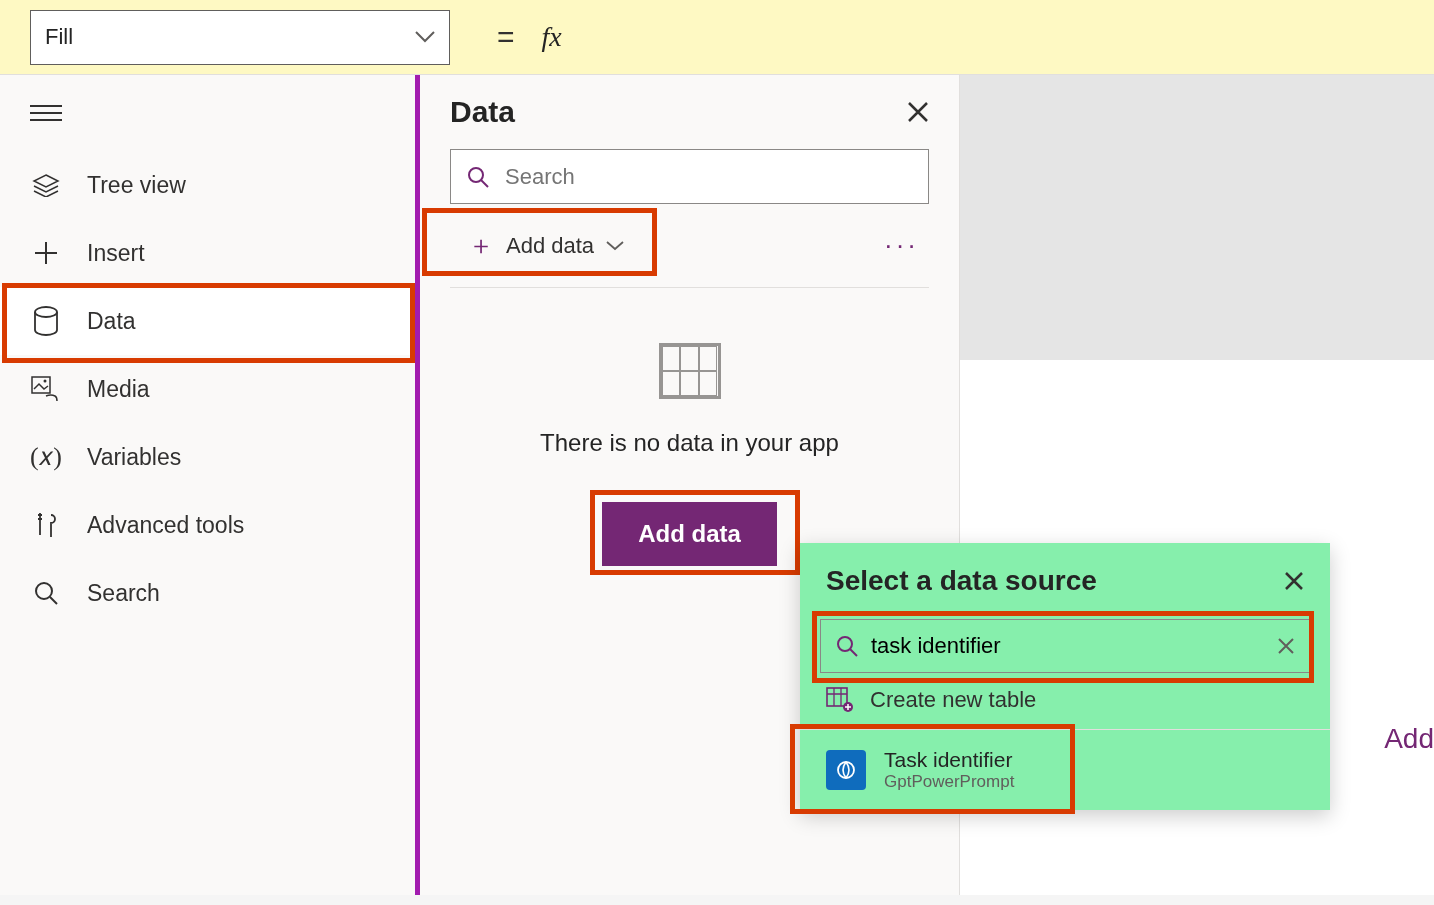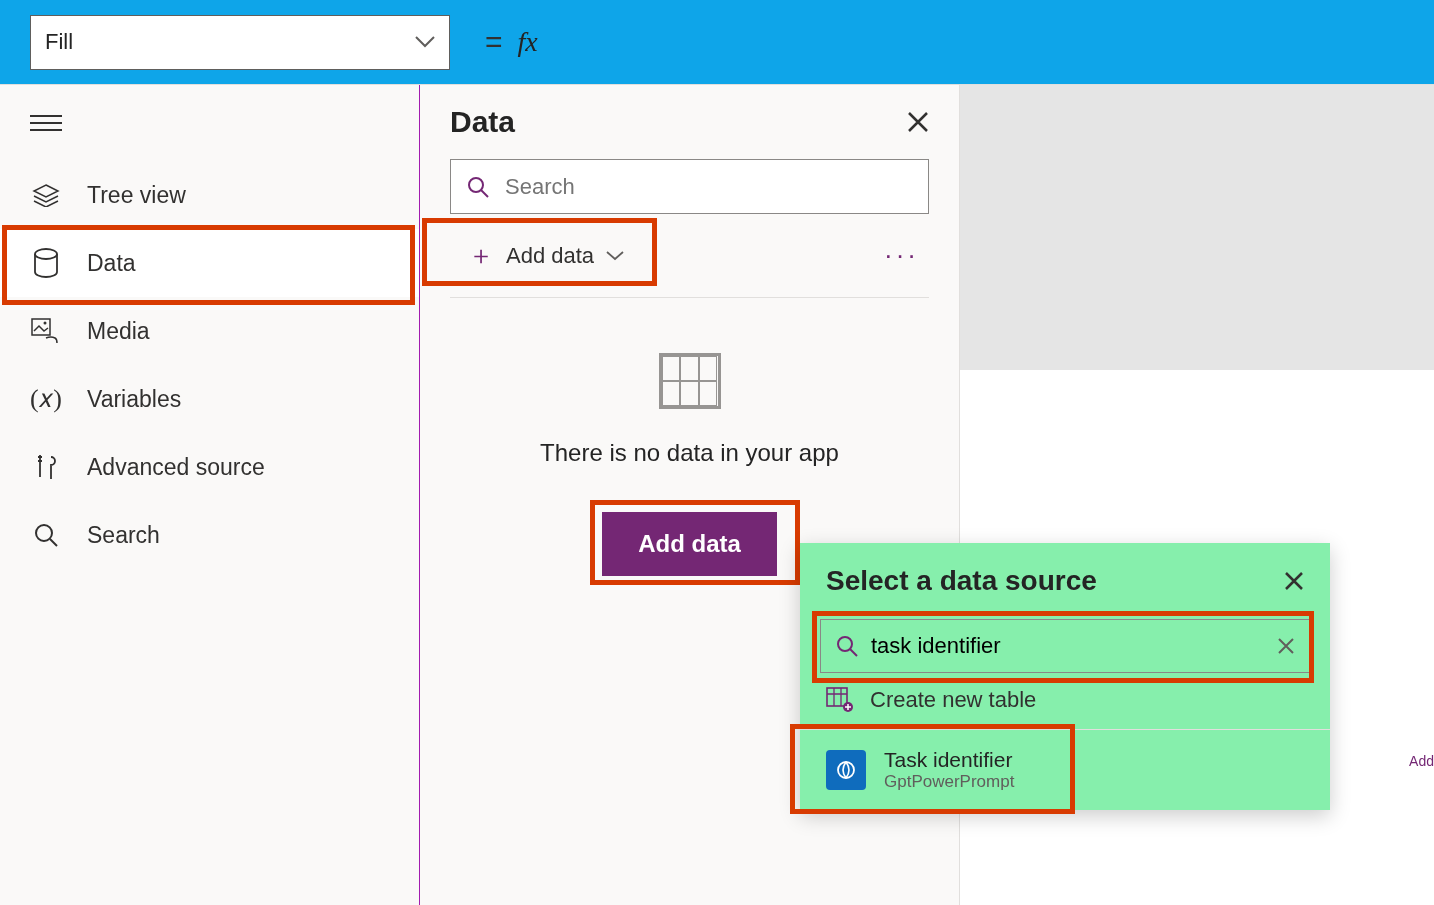--- a/index.html
+++ b/index.html
@@ -1,31 +1,31 @@
 <!DOCTYPE html>
 <html><head>
 <meta charset="utf-8">
 <style>
   * { box-sizing: border-box; margin: 0; padding: 0; }
   body { font-family: "Segoe UI", Arial, sans-serif; background: #f5f5f5; color: #242424; width: 1434px; height: 905px; overflow: hidden; position: relative; }
 
   
-  .formula-bar { display: flex; align-items: center; padding: 10px 20px 10px 30px; background: #0ea5e9; border-bottom: 1px solid #e1dfdd; gap: 15px; height: 85px; }
+  .formula-bar { display: flex; align-items: center; padding: 10px 20px 10px 30px; background: #fef9c3; border-bottom: 1px solid #e1dfdd; gap: 27px; height: 75px; }
   .property-dd { display: flex; align-items: center; justify-content: space-between; width: 420px; height: 55px; border: 1px solid #605e5c; background: #fff; padding: 0 14px; font-size: 22px; }
   .fx-eq { font-size: 30px; color: #323130; margin-left: 20px; }
   .fx-label { font-family: "Segoe UI", serif; font-style: italic; font-size: 28px; }
   .fx-input { flex: 1; height: 55px; background: #fff; border: 1px solid #e1dfdd; padding: 0 15px; font-family: Consolas, monospace; font-size: 26px; display: flex; align-items: center; }
   .tok-type { color: #2f7d7d; }
   .tok-op { color: #323130; }
   .tok-member { color: #605e5c; }
 
   .main { display: flex; height: calc(100% - 85px); }
 
   
-  .left-rail { width: 420px; background: #faf9f8; border-right: 1px solid #a21caf; padding-top: 20px; }
+  .left-rail { width: 420px; background: #faf9f8; border-right: 5px solid #a21caf; padding-top: 20px; }
   .hamburger { display: flex; flex-direction: column; gap: 5px; margin: 10px 0 30px 30px; width: 32px; cursor: pointer; }
   .hamburger span { height: 2px; background: #323130; }
   .rail-item { display: flex; align-items: center; gap: 25px; padding: 18px 30px; font-size: 23px; color: #323130; cursor: pointer; }
   .rail-item.active { background: #fff; }
   .rail-icon { width: 32px; height: 32px; display: flex; align-items: center; justify-content: center; font-size: 26px; color: #323130; }
   .hl-abs { position: absolute; border: 5px solid #d83b01; pointer-events: none; z-index: 5; }
 
   
   .data-panel { width: 540px; background: #faf9f8; border-right: 1px solid #e1dfdd; position: relative; padding: 20px 30px; }
   .data-header { display: flex; align-items: center; justify-content: space-between; margin-bottom: 20px; }
@@ -40,21 +40,21 @@
   .ellipsis { color: #742774; font-size: 26px; letter-spacing: 3px; cursor: pointer; margin-right: 10px; }
   .divider { border-top: 1px solid #e1dfdd; margin-top: 6px; }
   .empty-block { display: flex; flex-direction: column; align-items: center; margin-top: 55px; }
   .grid-ico { width: 62px; height: 56px; border: 3px solid #979593; display: grid; grid-template-columns: 1fr 1fr 1fr; grid-template-rows: 1fr 1fr; }
   .grid-ico div { border: 1px solid #979593; }
   .empty-text { font-size: 24px; color: #242424; margin-top: 30px; }
   .add-data-primary { margin-top: 45px; background: #742774; color: #fff; font-size: 24px; font-weight: 600; padding: 18px 36px; border: none; cursor: pointer; }
 
   .canvas { flex: 1; background: #e5e5e5; position: relative; }
   .canvas-white { position: absolute; top: 285px; left: 0; right: 0; bottom: 0; background: #fff; }
-  .right-label { position: absolute; right: 0; top: 668px; color: #742774; font-size: 14px; text-align: right; }
+  .right-label { position: absolute; right: 0; top: 648px; color: #742774; font-size: 28px; text-align: right; }
 
   
   .popup { position: absolute; left: 800px; top: 543px; width: 530px; background: #86efac; box-shadow: 0 6px 20px rgba(0,0,0,0.2); z-index: 10; }
   .popup-head { display: flex; align-items: center; justify-content: space-between; padding: 22px 26px 10px 26px; }
   .popup-title { font-size: 28px; font-weight: 700; }
   .popup-search-wrap { padding: 12px 20px 10px 20px; }
   .popup-search { display: flex; align-items: center; gap: 12px; height: 54px; border: 1px solid #8a8886; padding: 0 14px; }
   .popup-search input { border: none; outline: none; font-size: 22px; flex: 1; background: transparent; }
   .clear-x { color: #605e5c; font-size: 20px; cursor: pointer; }
   .create-row { display: flex; align-items: center; gap: 16px; padding: 4px 16px 16px 26px; font-size: 22px; color: #323130; border-bottom: 1px solid #e1dfdd; cursor: pointer; }
@@ -90,20 +90,28 @@
 
     <div class="rail-item">
       <span class="rail-icon">
         <svg width="28" height="24" viewBox="0 0 28 24">
             <path d="M14 2 L26 8 L14 14 L2 8 Z M2 13 L14 19 L26 13 M2 18 L14 24 L26 18" stroke="#323130" stroke-width="1.5" fill="none"></path>
           </svg>
       </span>
       <span>Tree view</span>
     </div>
 
+    <div class="rail-item">
+      <span class="rail-icon">
+        <svg width="26" height="26" viewBox="0 0 26 26">
+            <path d="M13 2 V24 M2 13 H24" stroke="#323130" stroke-width="2"></path>
+          </svg>
+      </span>
+      <span>Insert</span>
+    </div>
 
     <div style="position:relative;">
       <div class="rail-item active">
         <span class="rail-icon">
           <svg width="26" height="30" viewBox="0 0 26 30">
               <ellipse cx="13" cy="6" rx="11" ry="5" stroke="#323130" stroke-width="1.8" fill="none"></ellipse>
               <path d="M2 6 V24 A11 5 0 0 0 24 24 V6" stroke="#323130" stroke-width="1.8" fill="none"></path>
             </svg>
         </span>
         <span>Data</span>
@@ -128,21 +136,21 @@
       <span class="rail-icon" style="font-family:'Cambria Math',serif; font-size:26px;">(𝑥)</span>
       <span>Variables</span>
     </div>
 
     <div class="rail-item">
       <span class="rail-icon">
         <svg width="26" height="28" viewBox="0 0 26 28">
             <path d="M7 2 V24 M5 4 H9 M5 8 H9 M18 4 A4 4 0 1 1 18 12 V26" stroke="#323130" stroke-width="1.8" fill="none"></path>
           </svg>
       </span>
-      <span>Advanced source</span>
+      <span>Advanced tools</span>
     </div>
 
     <div class="rail-item">
       <span class="rail-icon">
         <svg width="26" height="26" viewBox="0 0 26 26">
             <circle cx="11" cy="11" r="8" stroke="#323130" stroke-width="2" fill="none"></circle>
             <path d="M17 17 L24 24" stroke="#323130" stroke-width="2"></path>
           </svg>
       </span>
       <span>Search</span>

